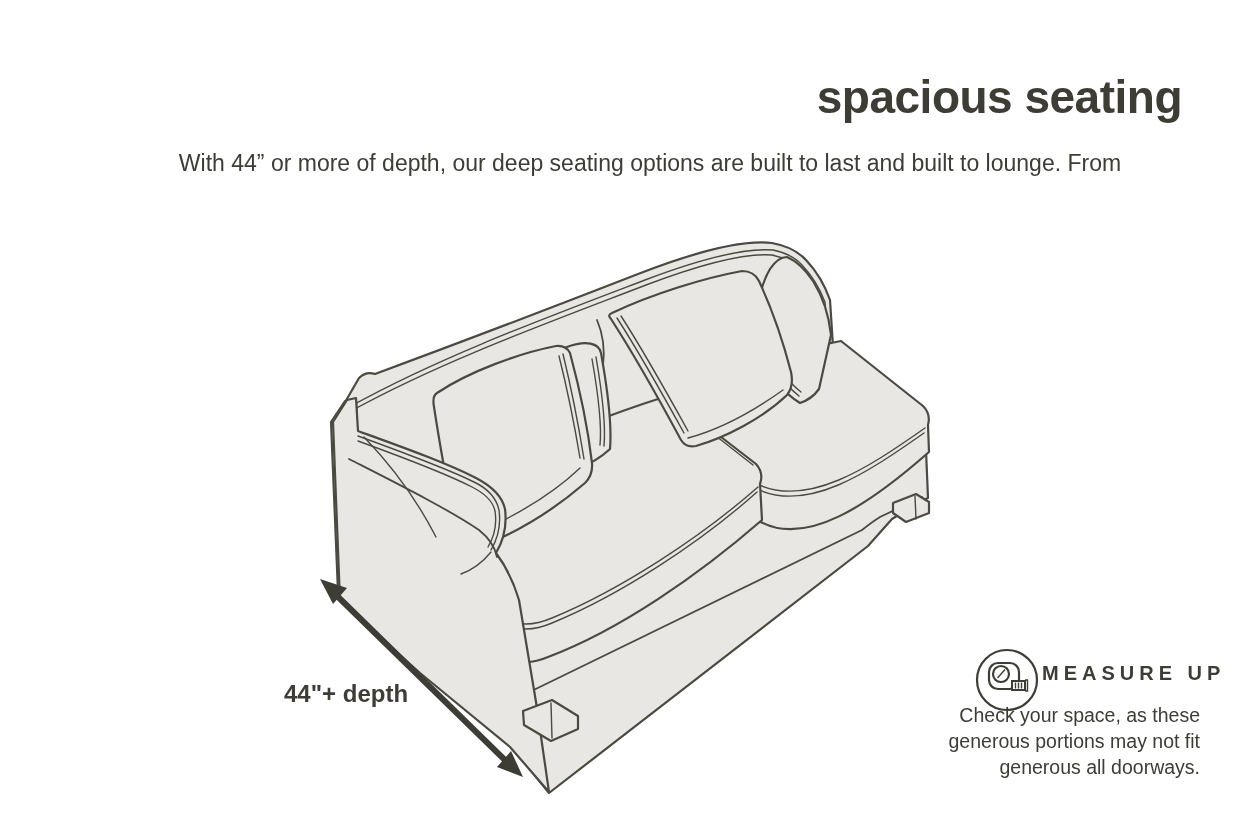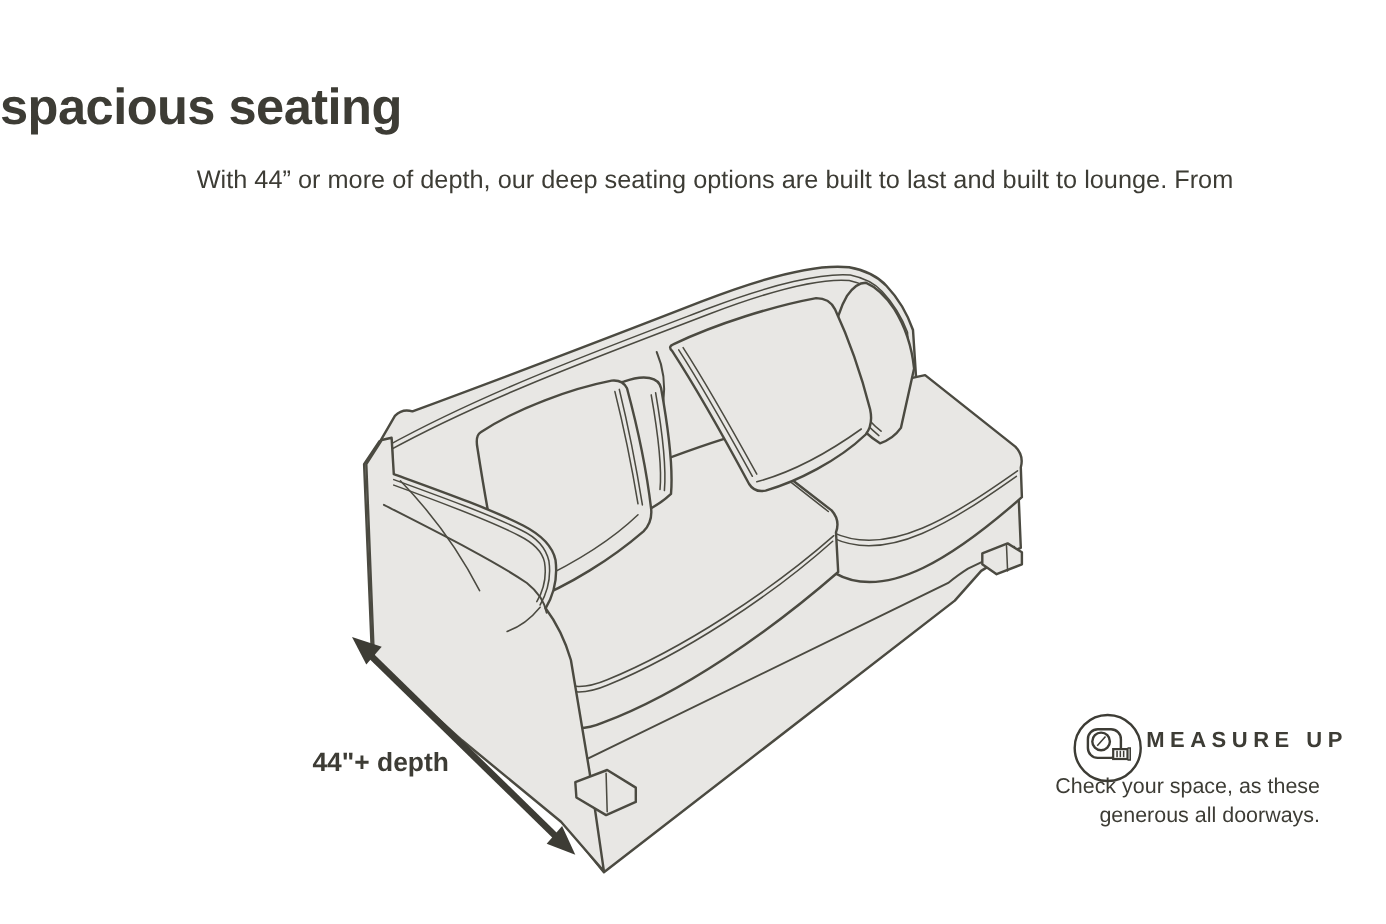--- a/index.html
+++ b/index.html
@@ -13,21 +13,21 @@
   body{
     background:var(--background);
     font-family:"Liberation Sans","DejaVu Sans",sans-serif;
     color:var(--text);
     position:relative;
     overflow:hidden;
   }
   .page-title{
     position:absolute;
     top:70px; left:0; width:1182px;
-    text-align:left;
+    text-align:right;
     font-size:46px;
     font-weight:bold;
     letter-spacing:-0.5px;
   }
   .intro{
     position:absolute;
     top:148px; left:0; width:1260px;
     text-align:center;
     font-size:23px;
     line-height:30px;
@@ -178,14 +178,15 @@
   <line class="icon-stroke-thin" x1="41.5" y1="35.5" x2="41.5" y2="41.5"></line>
   <line class="icon-stroke-thin" x1="44.5" y1="35.5" x2="44.5" y2="41.5"></line>
   <line class="icon-stroke-thin" x1="47.5" y1="35.5" x2="47.5" y2="41.5"></line>
   <path class="icon-stroke-thin" d="M51 33 L53.5 33 L53.5 44 L51 44"></path>
 </svg>
 
 <div class="measure-heading">MEASURE UP</div>
 
 <div class="measure-note">
   <div>Check your space, as these</div>
+  <div>generous portions may not fit</div>
   <div>generous all doorways.</div>
 </div>
 
 </body></html>

